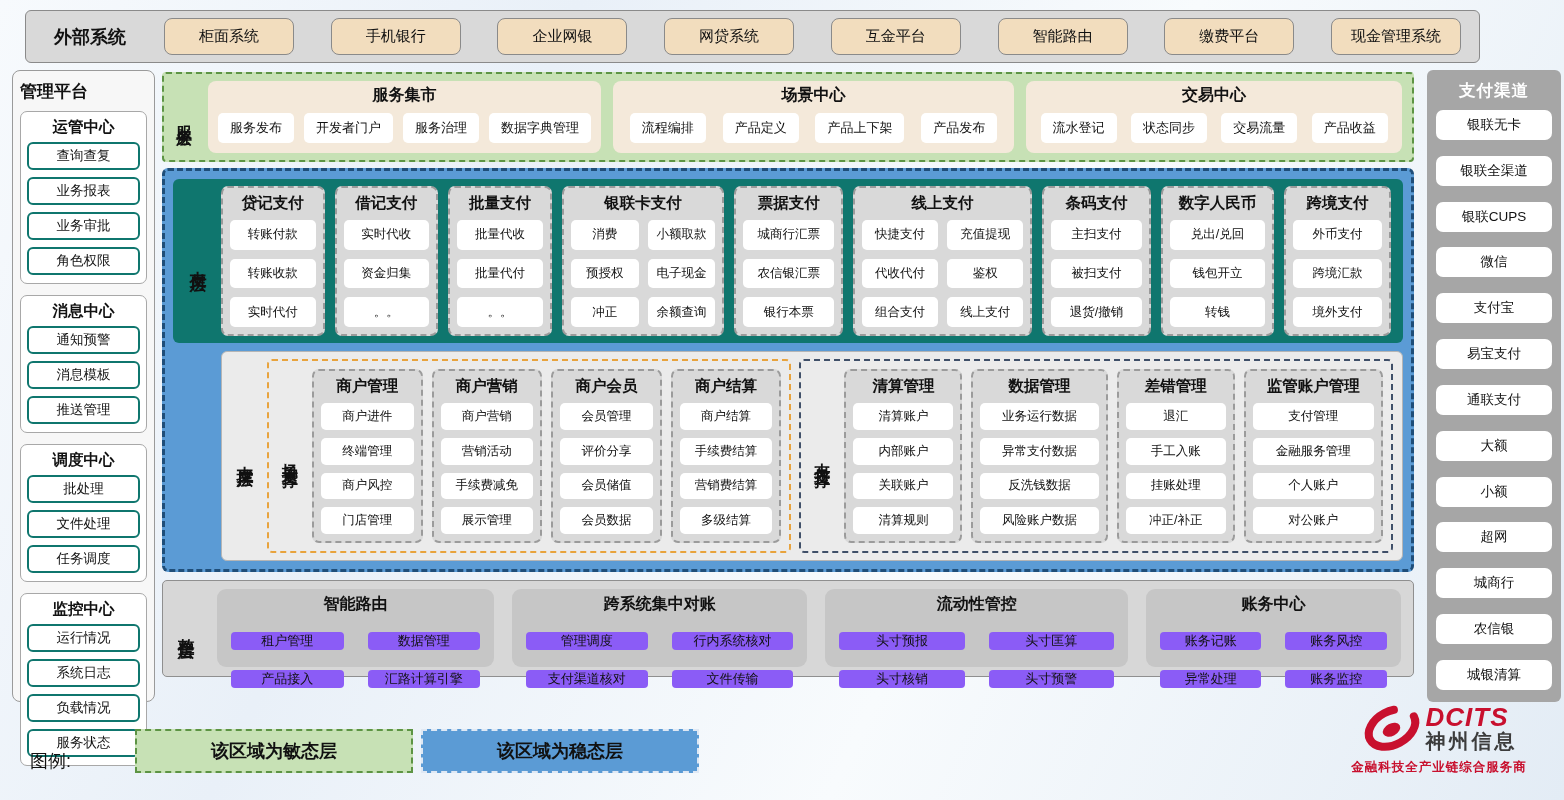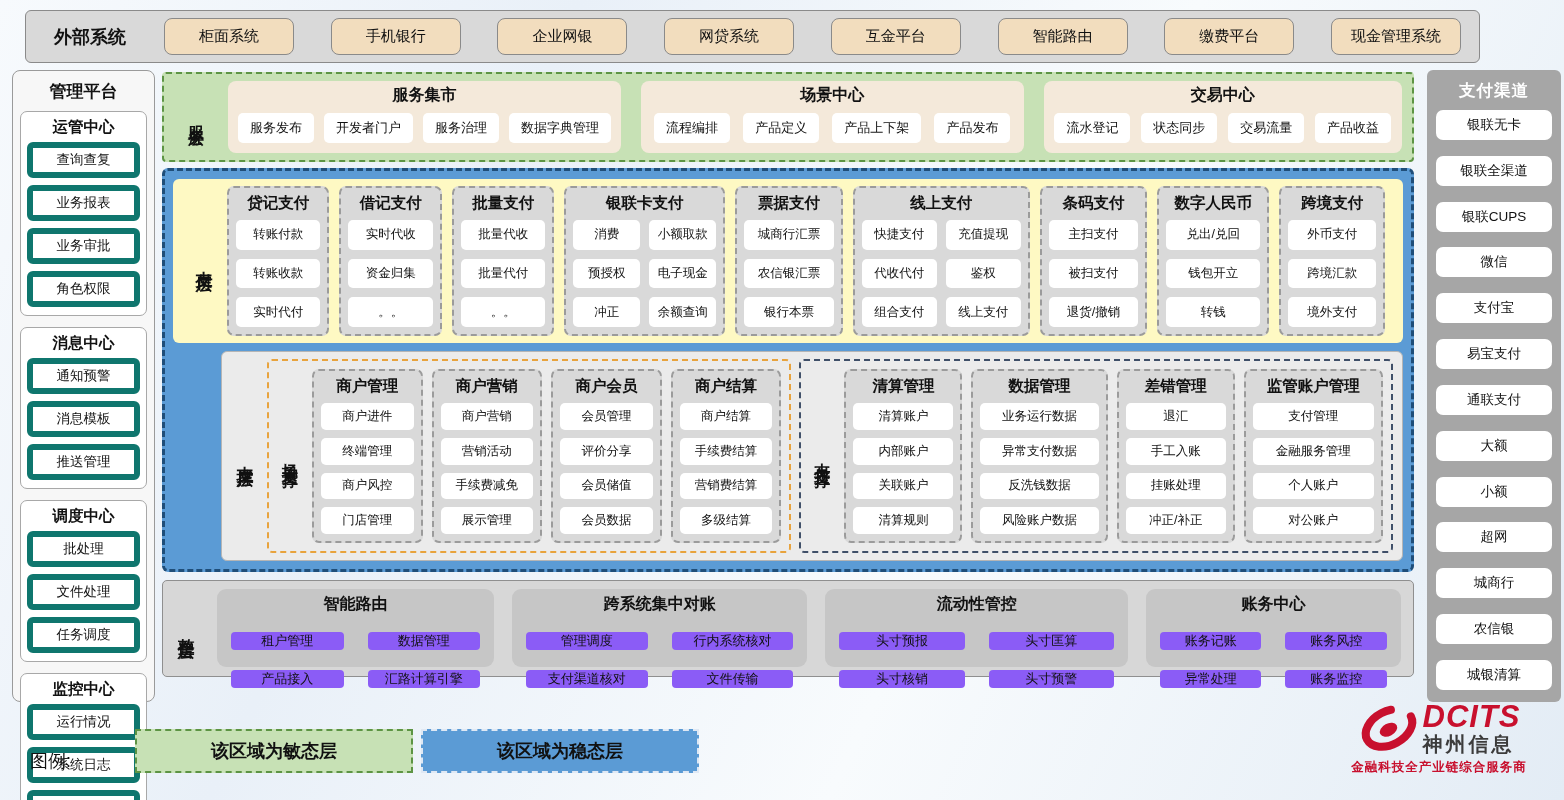--- a/index.html
+++ b/index.html
@@ -11,56 +11,56 @@
     border:1px solid #8a8a8a;border-radius:6px;display:flex;align-items:center;
     padding:0 18px 0 28px;box-sizing:border-box;}
   .topbar-label{font-size:18px;font-weight:bold;margin-right:38px;white-space:nowrap;}
   .topbar-items{flex:1;display:flex;justify-content:space-between;align-items:center;}
   .tan-btn{width:128px;height:35px;background:#f2ddbe;border:1px solid #8a8a8a;border-radius:8px;
     display:flex;align-items:center;justify-content:center;font-size:15px;}
   
   .left-sidebar{position:absolute;left:12px;top:70px;width:143px;height:632px;background:#f7f7f7;
     border:1px solid #9a9a9a;border-radius:8px;box-sizing:border-box;padding:6px 7px 8px;
     display:flex;flex-direction:column;}
-  .side-title{text-align:center;font-weight:bold;font-size:17px;padding:3px 0 8px;}
+  .side-title{text-align:left;font-weight:bold;font-size:17px;padding:3px 0 8px;}
   .side-group{background:#fff;border:1px solid #a8a8a8;border-radius:7px;padding:5px 6px 8px;
     display:flex;flex-direction:column;margin-bottom:11px;box-sizing:border-box;}
   .side-group:last-child{margin-bottom:16px;}
   .side-group-title{text-align:center;font-weight:bold;font-size:15.5px;margin-bottom:4px;}
   .side-items{display:flex;flex-direction:column;flex:1;justify-content:space-evenly;gap:7px;}
-  .side-items .side-btn{background:#fff;border:6px solid #0f766e;border-radius:6px;height:24px;
+  .side-items .side-btn{background:#fff;border:2px solid #0f766e;border-radius:6px;height:24px;
     display:flex;align-items:center;justify-content:center;font-size:13.5px;white-space:nowrap;}
   
   .right-sidebar{position:absolute;left:1427px;top:70px;width:134px;height:632px;background:#a6a6a6;
     border-radius:6px;box-sizing:border-box;padding:10px 9px 12px;display:flex;flex-direction:column;}
   .right-title{color:#fff;font-weight:bold;font-size:16.5px;text-align:center;margin-bottom:8px;letter-spacing:1px;}
   .right-items{flex:1;display:flex;flex-direction:column;justify-content:space-between;}
   .right-items .chan-btn{background:#fff;border-radius:7px;height:30px;display:flex;align-items:center;
     justify-content:center;font-size:13.5px;white-space:nowrap;}
   
   .vlabel{writing-mode:vertical-lr;text-orientation:upright;font-weight:bold;line-height:1;
     display:flex;align-items:center;justify-content:center;letter-spacing:3px;flex:none;}
   
   .service-layer{position:absolute;left:162px;top:72px;width:1252px;height:90px;background:#c7e1b5;
-    border:2px dashed #5d9444;border-radius:4px;box-sizing:border-box;display:flex;gap:20px;
-    padding:7px 10px 7px 20px;}
+    border:2px dashed #5d9444;border-radius:4px;box-sizing:border-box;display:flex;gap:12px;
+    padding:7px 10px 7px 8px;}
   .svc-label{font-size:16px;width:24px;}
   .svc-group{background:#f4e9da;border-radius:8px;display:flex;flex-direction:column;
     padding:4px 10px 8px;box-sizing:border-box;}
   .svc-title{text-align:center;font-weight:bold;font-size:16px;margin-bottom:4px;}
   .svc-items{flex:1;display:flex;align-items:center;justify-content:space-evenly;gap:10px;}
   .svc-items .white-btn{background:#fff;border-radius:5px;padding:6px 12px;font-size:13px;
     white-space:nowrap;display:flex;align-items:center;justify-content:center;}
   
   .stable-box{position:absolute;left:162px;top:168px;width:1252px;height:404px;background:#5b9bd5;
     border:3px dashed #1f4e79;border-radius:6px;box-sizing:border-box;padding:8px;
     display:flex;flex-direction:column;gap:8px;}
   
-  .pay-layer{background:#fef9c3;border-radius:6px;flex:0 0 164px;display:flex;gap:10px;
-    padding:7px 18px;box-sizing:border-box;}
+  .pay-layer{background:#0f766e;border-radius:6px;flex:0 0 164px;display:flex;gap:10px;
+    padding:7px 12px;box-sizing:border-box;}
   .pay-label{font-size:17px;width:26px;}
   .gcol{background:#d9d9d9;border:2px dashed #9b9b9b;border-radius:7px;display:flex;
     flex-direction:column;padding:5px 7px 7px;box-sizing:border-box;min-width:0;}
   .gcol-title{text-align:center;font-weight:bold;font-size:15.5px;margin-bottom:6px;white-space:nowrap;}
   .gitems{flex:1;display:grid;gap:9px;}
   .gitems.two{grid-template-columns:1fr 1fr;}
   .gitems .cell-btn{background:#fff;border-radius:5px;display:flex;align-items:center;
     justify-content:center;font-size:12.5px;white-space:nowrap;padding:0 3px;min-width:0;}
   
   .support-layer{background:#ebebeb;border:1px solid #b5b5b5;border-radius:6px;flex:1;
@@ -87,21 +87,21 @@
   .legend{position:absolute;left:30px;top:729px;display:flex;align-items:flex-end;}
   .legend-label{font-size:18px;margin-right:64px;}
   .legend-box{width:278px;height:44px;display:flex;align-items:center;justify-content:center;
     font-size:18px;font-weight:600;box-sizing:border-box;}
   .legend-agile{background:#c7e1b5;border:2px dashed #5d9444;margin-right:8px;}
   .legend-stable{background:#5b9bd5;border:2px dashed #dfe8f4;}
   
   .logo{position:absolute;right:6px;top:700px;width:238px;display:flex;flex-direction:column;align-items:center;}
   .logo-top{display:flex;align-items:center;gap:3px;}
   .logo-texts{display:flex;flex-direction:column;line-height:1.08;}
-  .logo-en{color:#c8102e;font-weight:bold;font-style:italic;font-size:31px;letter-spacing:1px;}
+  .logo-en{color:#c8102e;font-weight:bold;font-style:italic;font-size:26px;letter-spacing:1px;}
   .logo-cn{color:#3c3c3c;font-weight:bold;font-size:20px;letter-spacing:3px;}
   .logo-tagline{color:#c8102e;font-weight:bold;font-size:12.5px;margin-top:3px;white-space:nowrap;letter-spacing:1px;}
 </style>
 </head>
 <body>
 
 <div class="canvas">
 
   <div class="topbar">
     <div class="topbar-label">外部系统</div>

